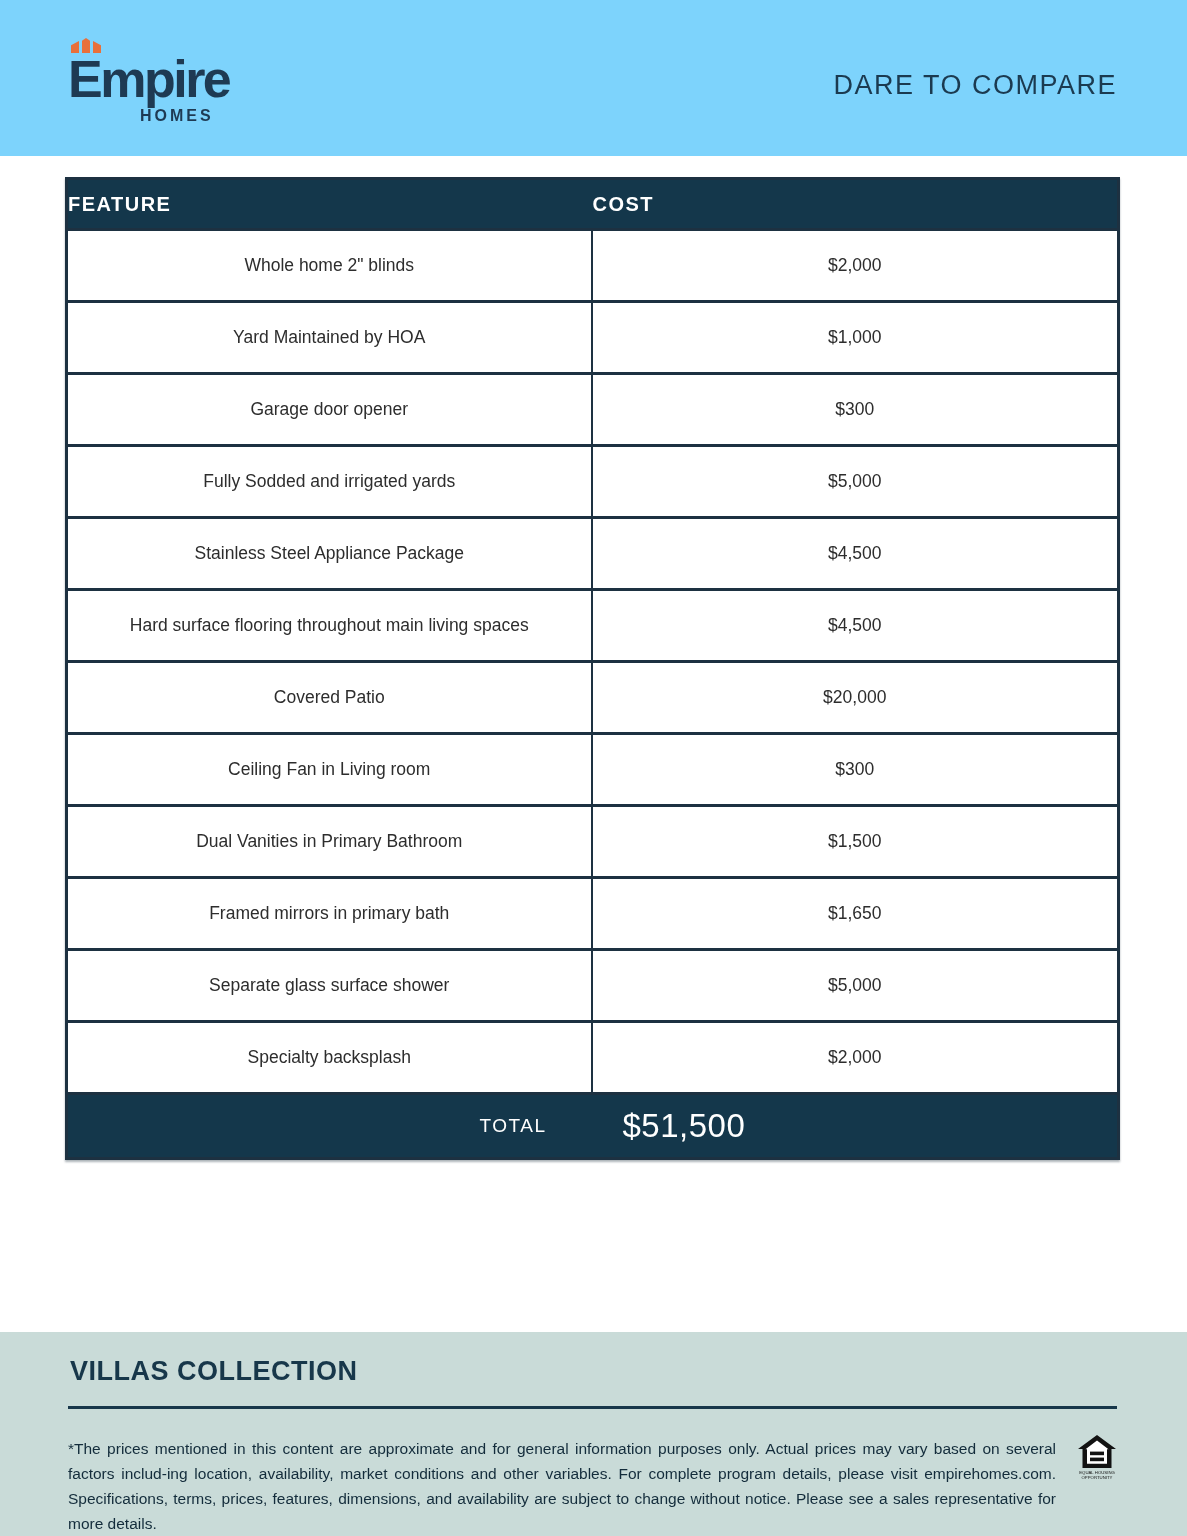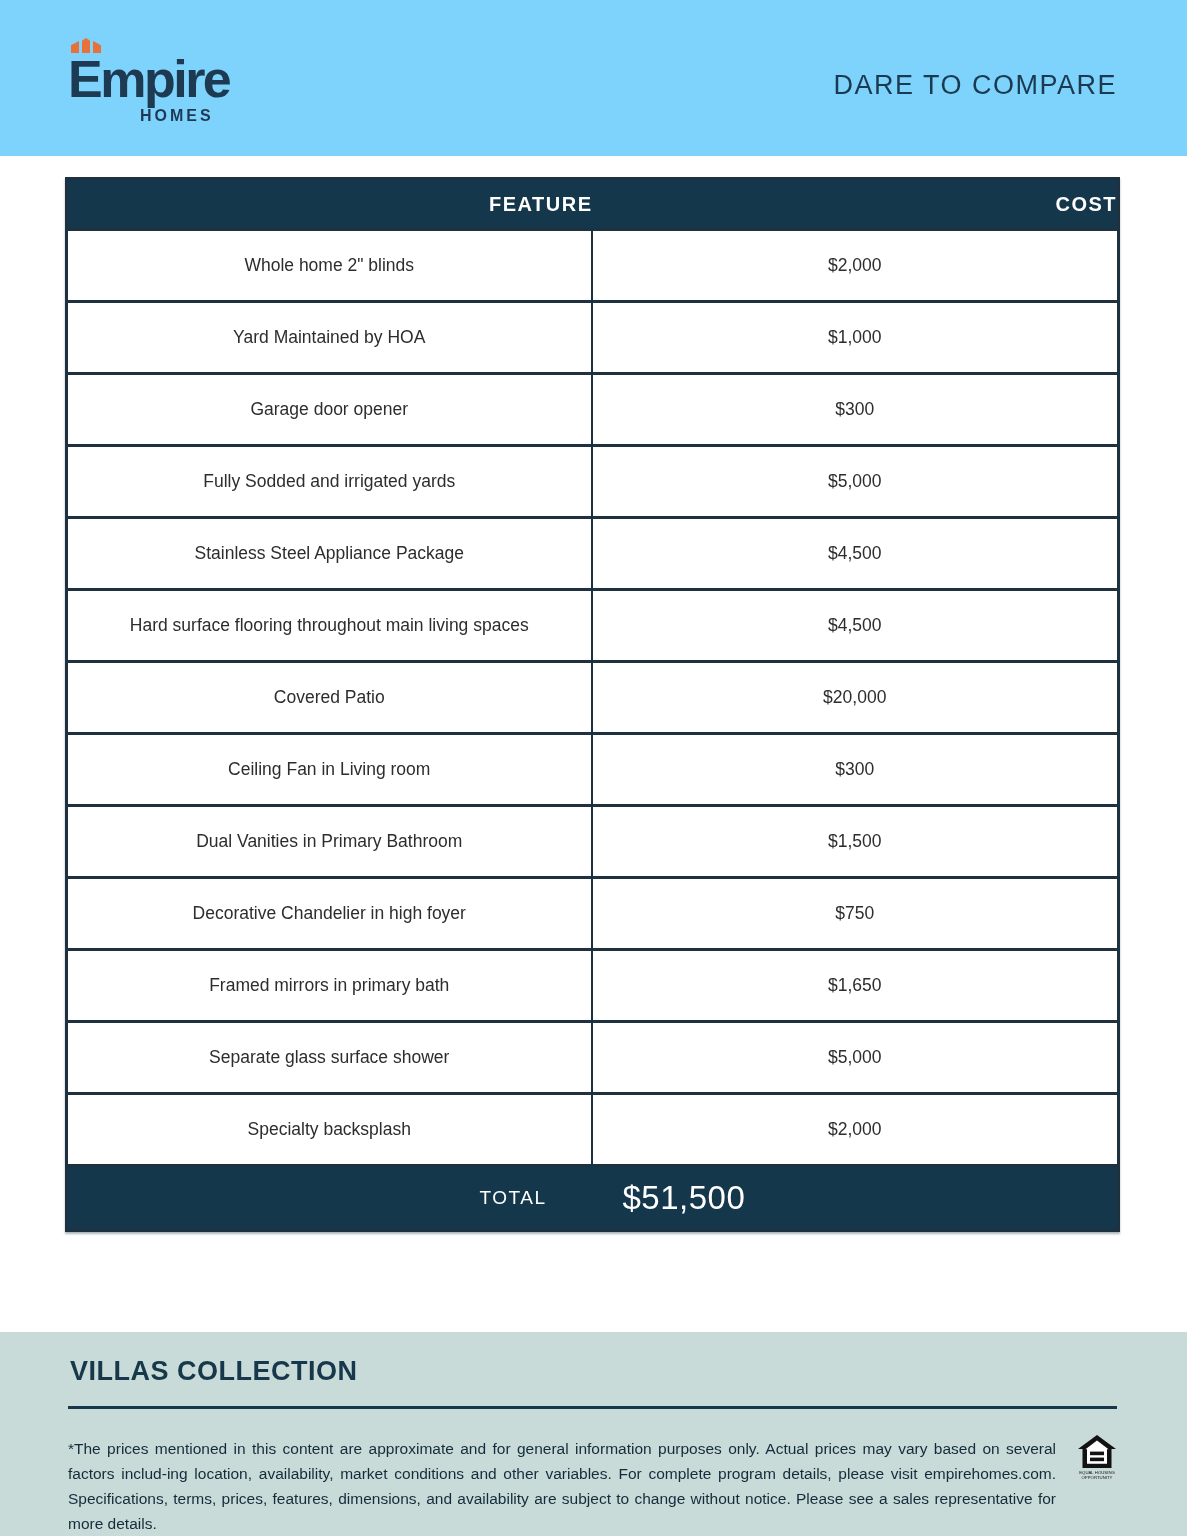--- a/index.html
+++ b/index.html
@@ -40,21 +40,21 @@
   .cmp-table {
     position:absolute; left:65px; top:177px; width:1055px;
     border: 3px solid #1d3141; box-sizing: border-box;
     box-shadow: 0 2px 2px rgba(20,40,55,0.35);
   }
   .thead {
     display:flex; height:48px; background:#14374b; color:#ffffff;
     align-items:center;
   }
   .thead .th {
-    width:50%; text-align:right; font-size:20px; font-weight:600;
+    width:50%; text-align:left; font-size:20px; font-weight:600;
     letter-spacing:1.5px;
   }
   .trow { display:flex; height:69px; border-top:3px solid #1d3141; background:#ffffff; }
   .trow:first-of-type { border-top:none; }
   .td {
     width:50%; display:flex; align-items:center; justify-content:center;
     font-size:17.5px; color:#2d2d2d; text-align:center; box-sizing:border-box;
     padding: 0 14px;
   }
   .td-feature { border-right:2px solid #1d3141; }
@@ -142,24 +142,20 @@
     </div>
     <div class="trow">
       <div class="td td-feature">Ceiling Fan in Living room</div>
       <div class="td">$300</div>
     </div>
     <div class="trow">
       <div class="td td-feature">Dual Vanities in Primary Bathroom</div>
       <div class="td">$1,500</div>
     </div>
     <div class="trow">
-      <div class="td td-feature">Decorative Chandelier in high foyer</div>
-      <div class="td">$750</div>
-    </div>
-    <div class="trow">
       <div class="td td-feature">Framed mirrors in primary bath</div>
       <div class="td">$1,650</div>
     </div>
     <div class="trow">
       <div class="td td-feature">Separate glass surface shower</div>
       <div class="td">$5,000</div>
     </div>
     <div class="trow">
       <div class="td td-feature">Specialty backsplash</div>
       <div class="td">$2,000</div>

